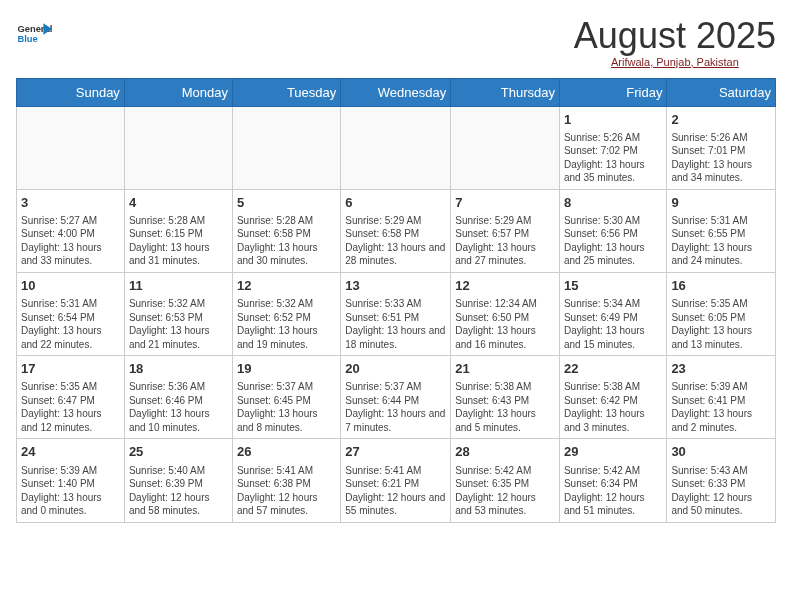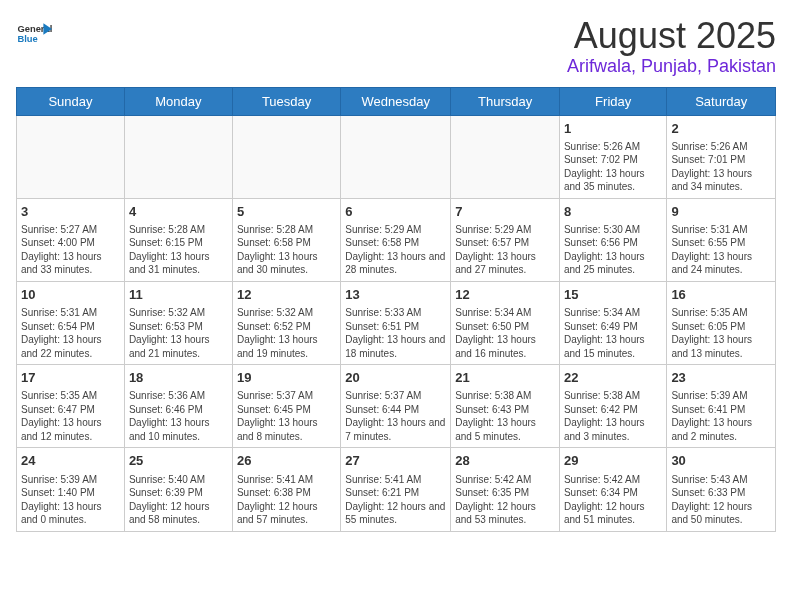--- a/index.html
+++ b/index.html
@@ -19,42 +19,43 @@
     .logo {
       display: flex;
       align-items: center;
       gap: 4px;
     }
     .logo-icon {
       width: 36px;
       height: 36px;
     }
     .title-area {
-      text-align: right;
+      text-align: center;
     }
     .calendar-title {
       font-size: 36px;
       font-weight: 300;
       color: #333;
       line-height: 1.1;
     }
     .calendar-subtitle {
-      font-size: 18px;
-      color: #6d28d9;
+      font-size: 11px;
+      color: #7f1d1d;
+      text-decoration: underline;
     }
     table {
       width: 100%;
       border-collapse: collapse;
       font-size: 11px;
     }
     thead th {
       background-color: #2d7cc1;
       color: #fff;
       padding: 6px 4px;
-      text-align: center;
+      text-align: right;
       font-size: 13px;
       font-weight: normal;
       border: 1px solid #2268a8;
     }
     td {
       border: 1px solid #ccc;
       vertical-align: top;
       padding: 4px;
       width: 113px;
       min-height: 70px;
@@ -203,21 +204,21 @@
         </td>
         <td>
           <span class="day-number">13</span>
           <div class="day-info">Sunrise: 5:33 AM
 Sunset: 6:51 PM
 Daylight: 13 hours
 and 18 minutes.</div>
         </td>
         <td>
           <span class="day-number">12</span>
-          <div class="day-info">Sunrise: 5:34 AM
+          <div class="day-info">Sunrise: 12:34 AM
 Sunset: 6:50 PM
 Daylight: 13 hours
 and 16 minutes.</div>
         </td>
         <td>
           <span class="day-number">15</span>
           <div class="day-info">Sunrise: 5:34 AM
 Sunset: 6:49 PM
 Daylight: 13 hours
 and 15 minutes.</div>

